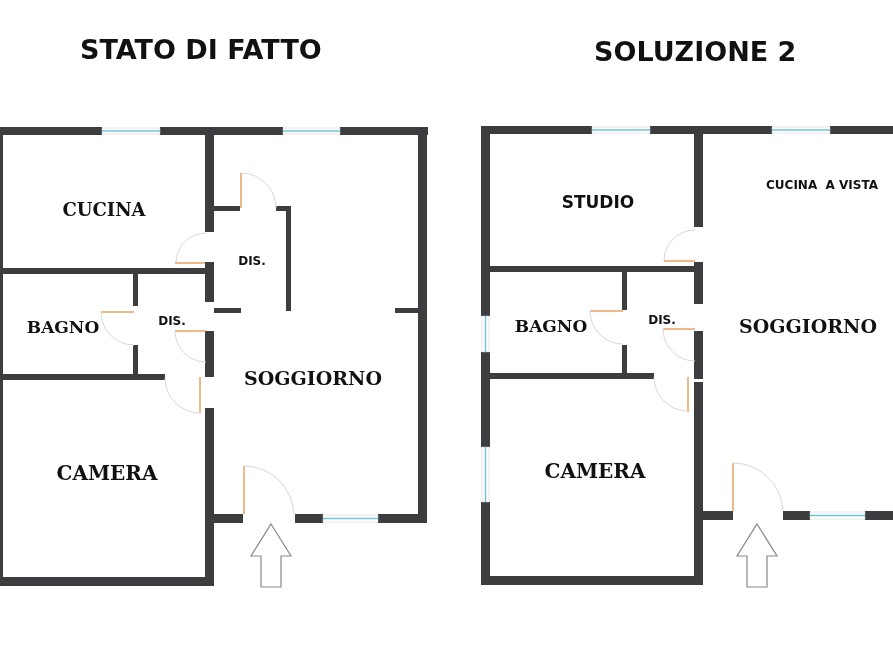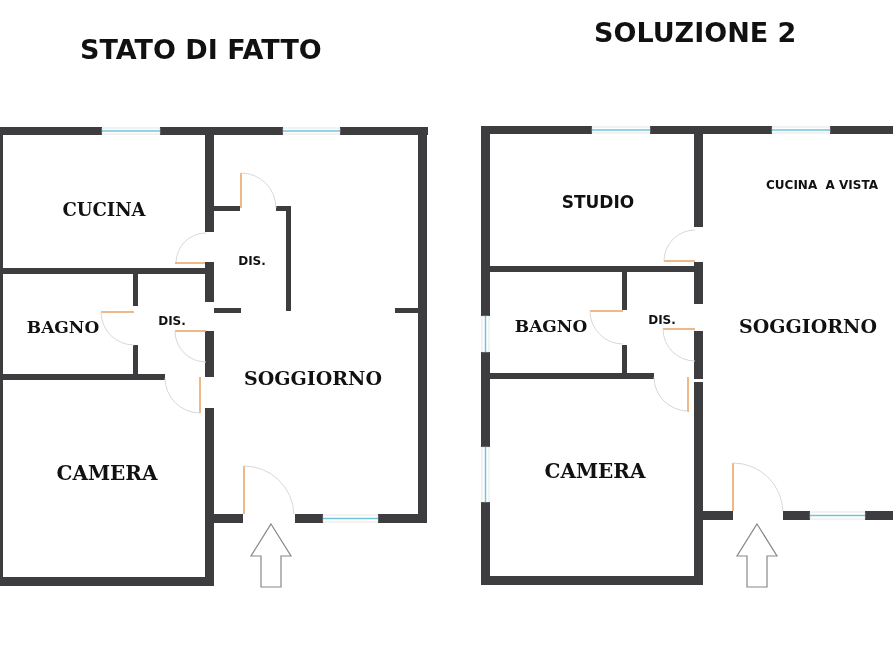--- a/index.html
+++ b/index.html
@@ -7,21 +7,21 @@
     .title {
       position: absolute;
       font-family: "DejaVu Sans", sans-serif;
       font-weight: bold;
       color: #111111;
       font-size: 27px;
       letter-spacing: 0px;
       white-space: nowrap;
     }
     #title-left { left: 80px; top: 34px; }
-    #title-right { left: 594px; top: 17px; }
+    #title-right { left: 594px; top: 36px; }
     svg.plan { position: absolute; left: 0; top: 0; }
     .room-label-serif {
       font-family: "DejaVu Serif", serif;
       font-weight: bold;
       fill: #111111;
     }
     .room-label-sans {
       font-family: "DejaVu Sans", sans-serif;
       font-weight: bold;
       fill: #111111;

